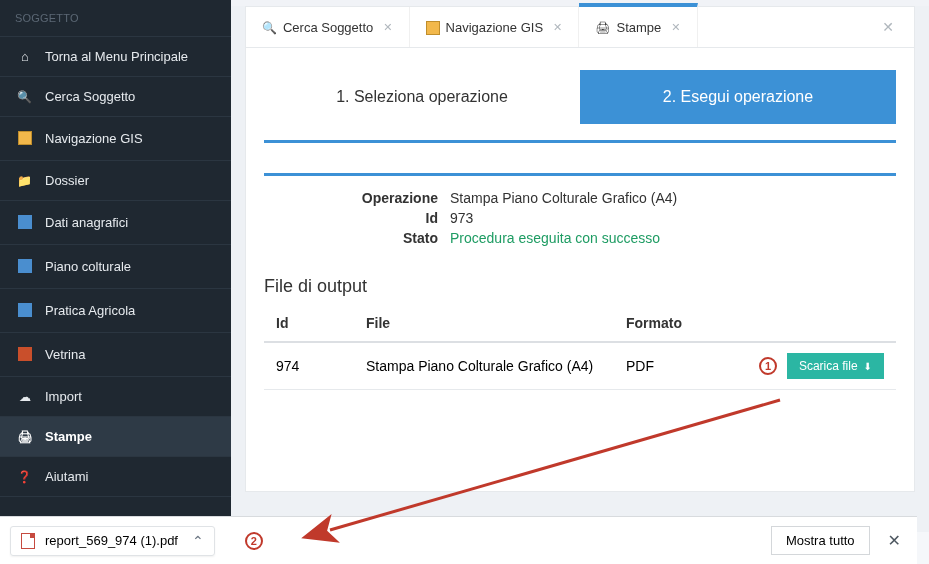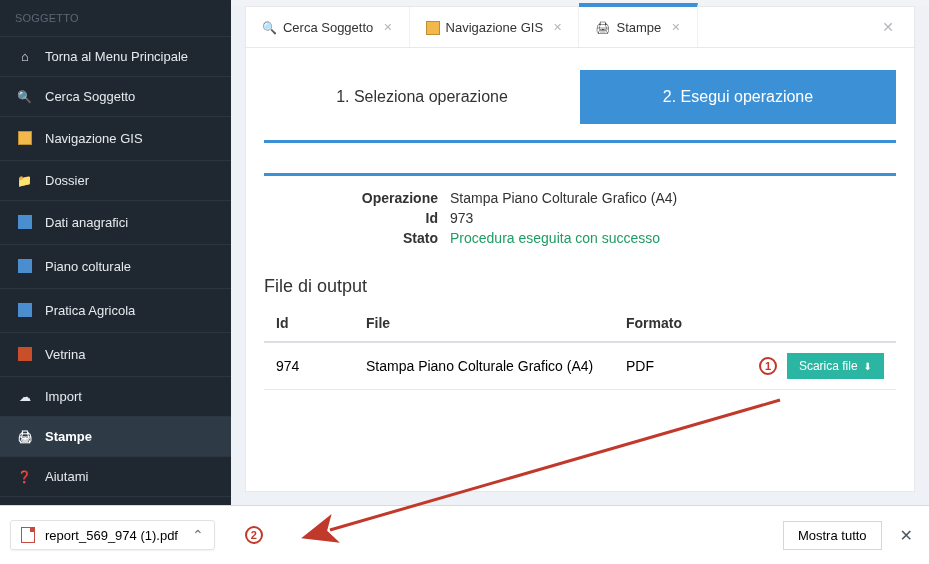--- a/index.html
+++ b/index.html
@@ -187,22 +187,22 @@
     width:18px;height:18px;border:2px solid #c0392b;border-radius:50%;
     color:#c0392b;font-size:11px;font-weight:700;margin-right:6px;
     background:#fff;
   }
   .right-cell { text-align:right !important; white-space:nowrap; }
   
   .dlbar {
     position: absolute;
     bottom: 0;
     left: 0;
-    right: 0;
-    height: 59px;
+    right: 12px;
+    height: 48px;
     background: #fff;
     border-top: 1px solid #d8dbde;
     display: flex;
     align-items: center;
     padding: 0 10px;
     font-size: 13px;
   }
   .dl-chip {
     display: flex;
     align-items: center;

